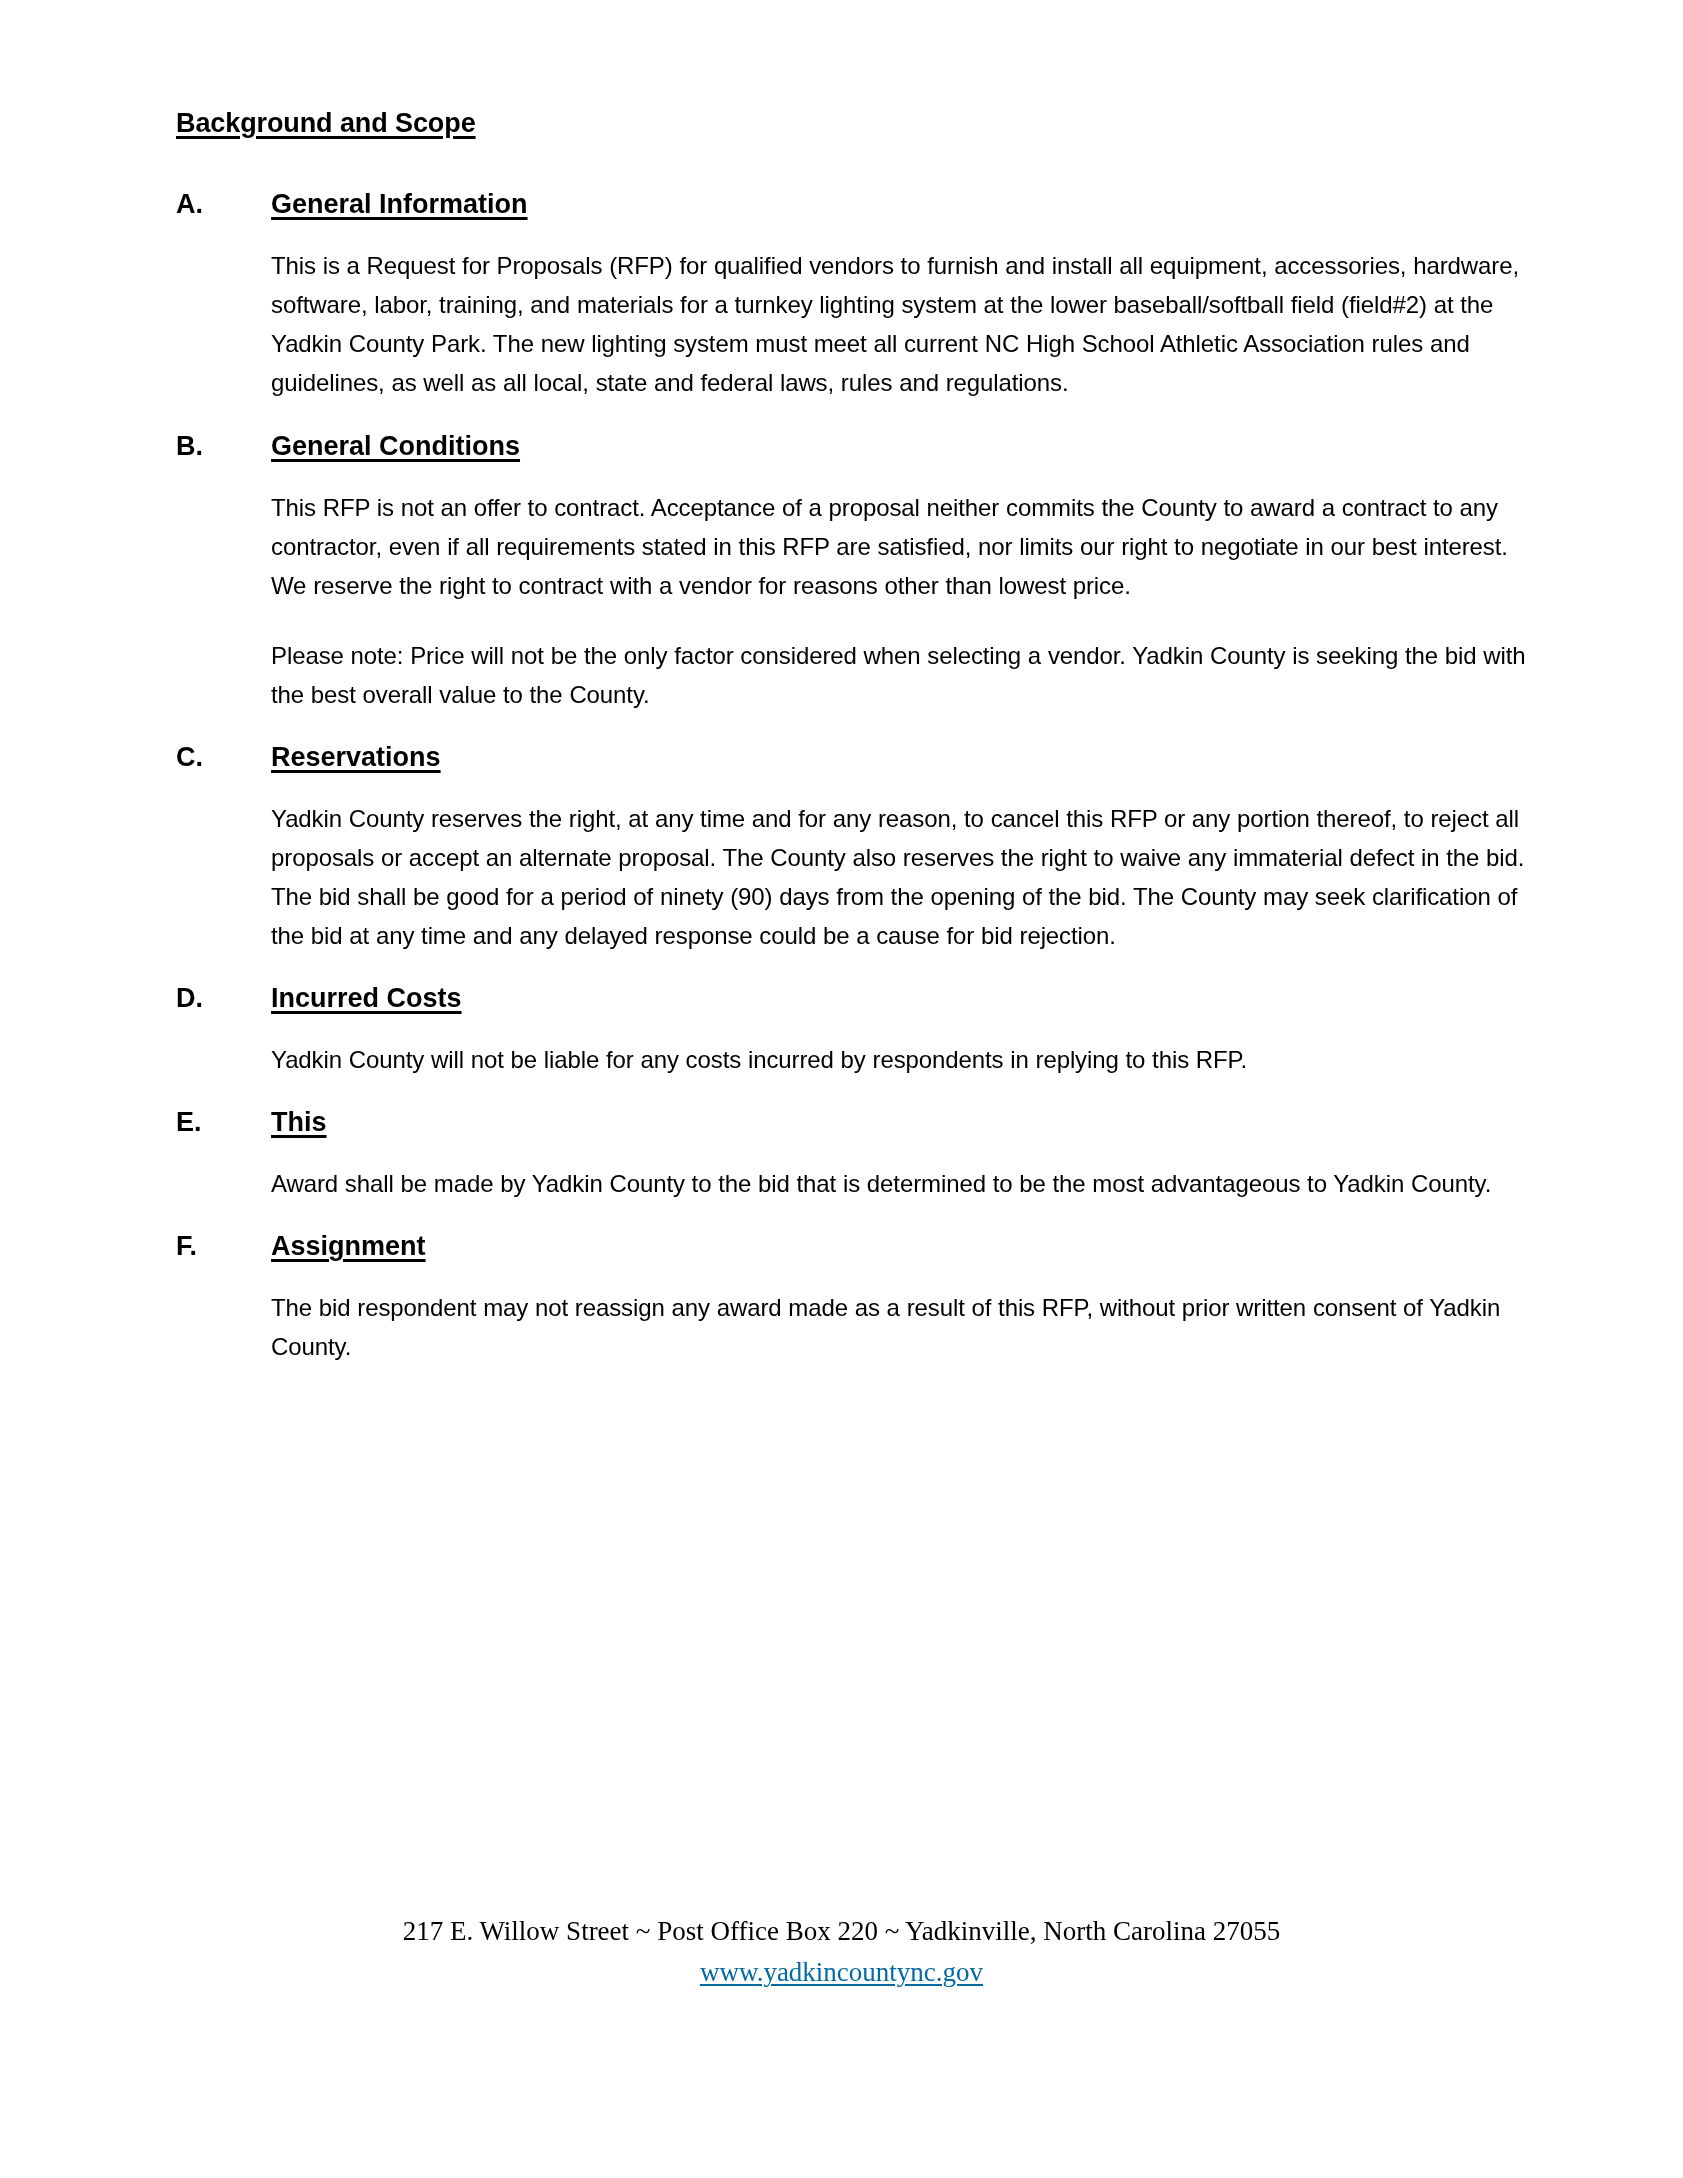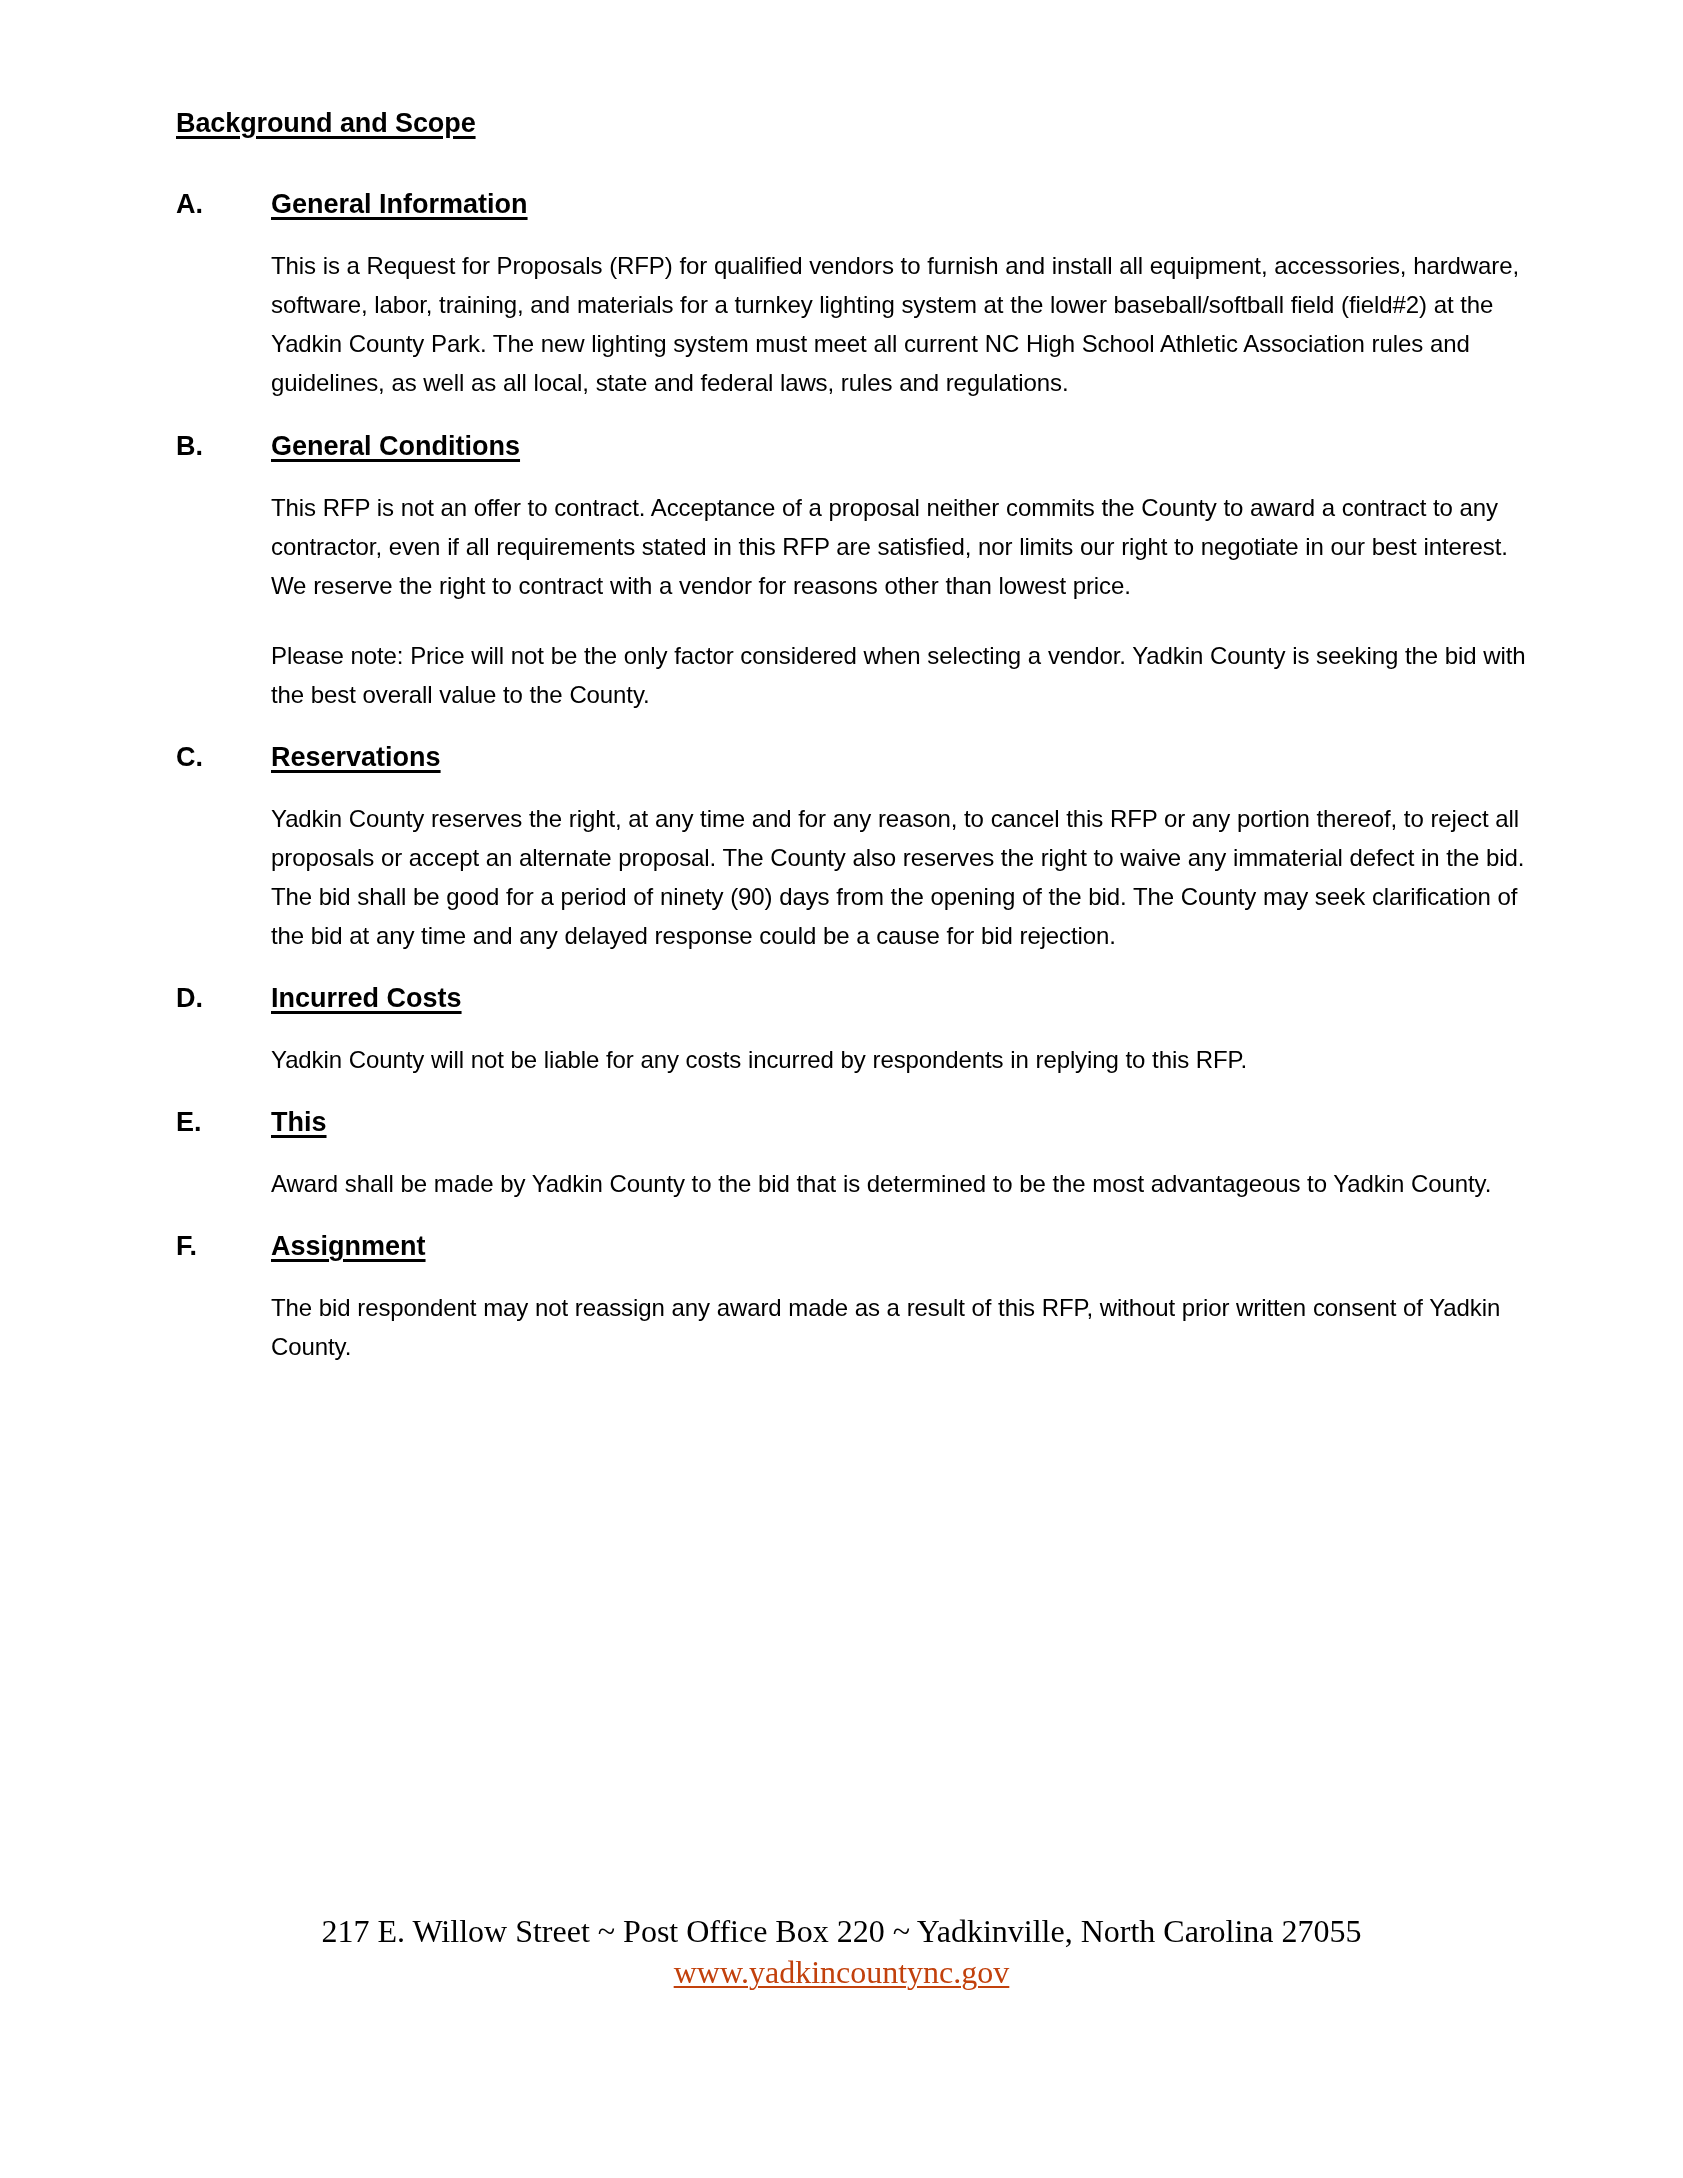--- a/index.html
+++ b/index.html
@@ -97,27 +97,27 @@
   .sec-f { margin-bottom: 0; }
 
   
   .footer {
     position: absolute;
     left: 0;
     top: 1911px;
     width: 1683px;
     text-align: center;
     font-family: "Liberation Serif", serif;
-    font-size: 32px;
+    font-size: 27px;
     line-height: 41px;
     color: #000000;
   }
   .footer-line { display: block; white-space: pre; }
   .footer-link {
-    color: #c2410c;
+    color: #0369a1;
     text-decoration: underline;
     text-underline-offset: 3px;
     text-decoration-thickness: 2px;
     cursor: pointer;
   }
 </style>
 </head>
 <body>
 
 <div class="page">

